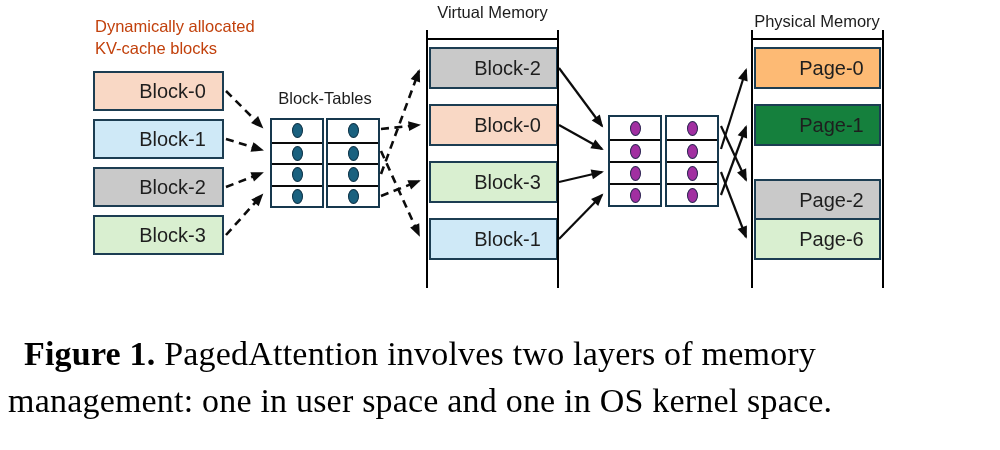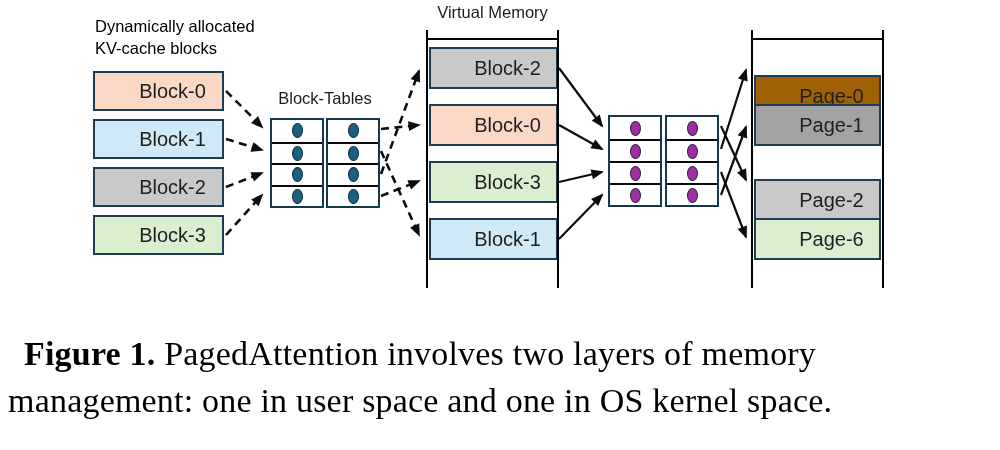--- a/index.html
+++ b/index.html
@@ -2,21 +2,21 @@
 <html><head>
 <meta charset="utf-8">
 <style>
   html,body{margin:0;padding:0;background:#fff;}
   .stage{position:relative;width:1000px;height:450px;background:#ffffff;overflow:hidden;
          font-family:"Liberation Sans",sans-serif;color:#1e1e1e;}
   .diagram{position:absolute;left:0;top:0;width:1000px;height:310px;}
   .overlay{position:absolute;left:0;top:0;pointer-events:none;}
   .lbl{position:absolute;font-size:16.5px;line-height:21px;color:#1c1c1c;text-align:center;}
   .kv-caption{position:absolute;left:95px;top:15px;font-size:16.5px;line-height:22px;
-              white-space:pre-line;text-align:left;color:#000000;}
+              white-space:pre-line;text-align:left;color:#c2410c;}
   .box{position:absolute;box-sizing:border-box;border:2px solid #1c3d52;
        display:flex;align-items:center;justify-content:center;
        font-size:20px;color:#1e1e1e;padding-left:28px;}
   .kvbox{left:93px;width:131px;height:40px;}
   .vmbox{left:429px;width:129px;height:42px;}
   .pmbox{left:754px;width:127px;height:42px;}
   .tcol{position:absolute;box-sizing:border-box;width:54px;border:2.5px solid #16384d;
         display:grid;grid-template-rows:repeat(4,1fr);background:#fff;}
   .tcell{display:flex;align-items:center;justify-content:center;}
   .tcell + .tcell{border-top:2px solid #0a0a0a;}
@@ -31,20 +31,21 @@
 </head>
 <body>
 
 <div class="stage">
   <div class="diagram">
 
     <div class="kv-caption">Dynamically allocated
 KV-cache blocks</div>
     <div class="lbl" style="left:260px;top:88px;width:130px;">Block-Tables</div>
     <div class="lbl" style="left:427px;top:2px;width:131px;">Virtual Memory</div>
+    <div class="lbl" style="left:742px;top:11px;width:150px;">Physical Memory</div>
 
     <div class="box kvbox" style="top: 71px; background-color: rgb(249, 216, 197);">Block-0</div>
     <div class="box kvbox" style="top: 119px; background-color: rgb(207, 233, 247);">Block-1</div>
     <div class="box kvbox" style="top: 167px; background-color: rgb(201, 201, 201);">Block-2</div>
     <div class="box kvbox" style="top: 215px; background-color: rgb(217, 239, 208);">Block-3</div>
 
     <div class="tcol" style="left:270px;top:118px;height:90px;">
       <div class="tcell">
           <span class="dot teal" style="background-color: rgb(26, 97, 127);"></span>
         </div>
@@ -100,22 +101,22 @@
           <span class="dot purple" style="background-color: rgb(161, 47, 161);"></span>
         </div>
       <div class="tcell">
           <span class="dot purple" style="background-color: rgb(161, 47, 161);"></span>
         </div>
       <div class="tcell">
           <span class="dot purple" style="background-color: rgb(161, 47, 161);"></span>
         </div>
     </div>
 
-    <div class="box pmbox" style="top: 47px; background-color: #a16207; margin-top: 28px;">Page-0</div>
-    <div class="box pmbox" style="top: 104px; background-color: #a3a3a3;">Page-1</div>
+    <div class="box pmbox" style="top: 47px; background-color: #fdba74;">Page-0</div>
+    <div class="box pmbox" style="top: 104px; background-color: #15803d;">Page-1</div>
     <div class="box pmbox" style="top: 179px; background-color: rgb(201, 201, 201);">Page-2</div>
     <div class="box pmbox" style="top: 218px; background-color: rgb(217, 239, 208);">Page-6</div>
 
     <svg class="overlay" width="1000" height="310" viewBox="0 0 1000 310">
       <defs>
         <marker id="ah" markerUnits="userSpaceOnUse" markerWidth="14" markerHeight="12" refX="11" refY="5.5" orient="auto">
           <path d="M0.5,0.5 L13,5.5 L0.5,10.5 Z" fill="#0c0c0c"></path>
         </marker>
       </defs>
 

